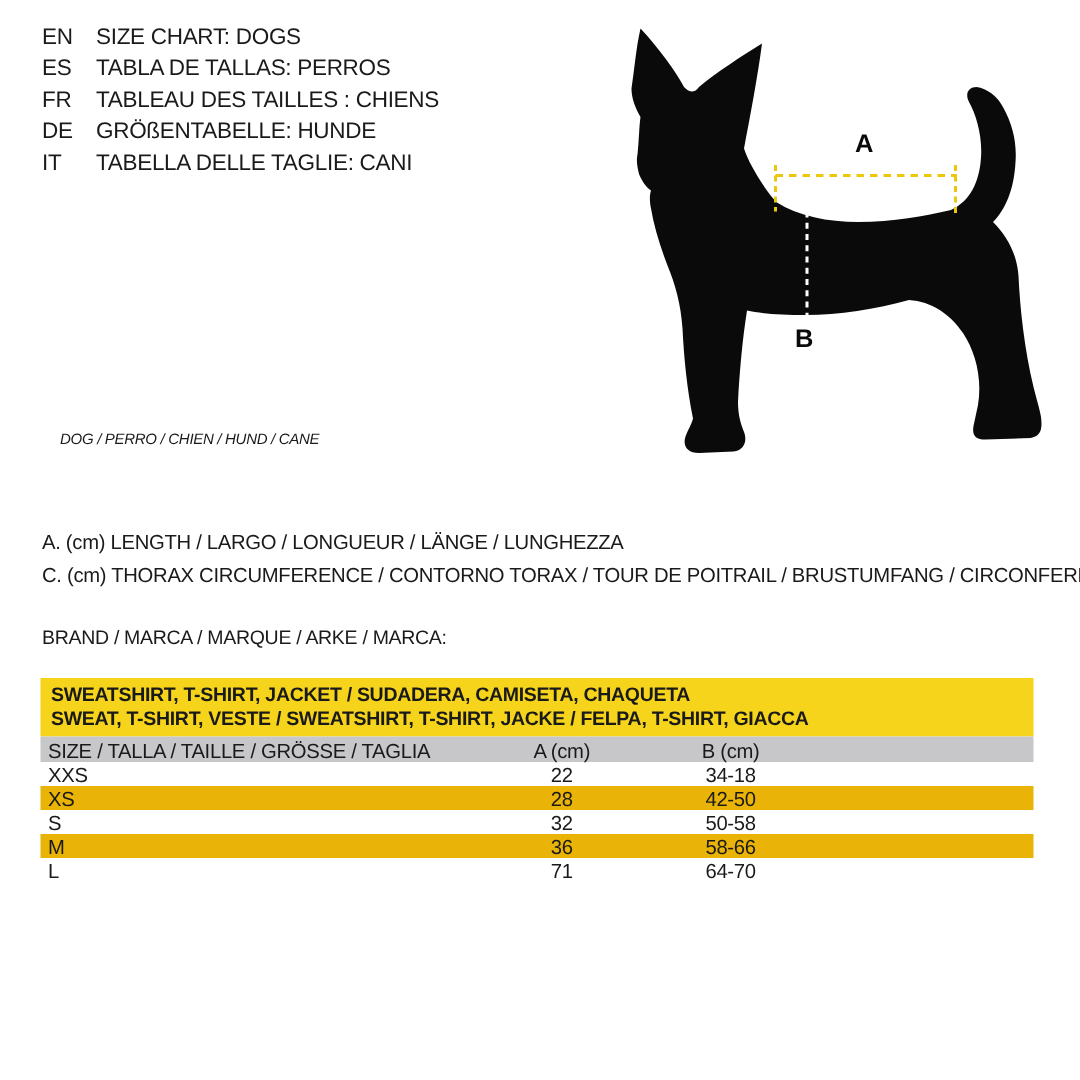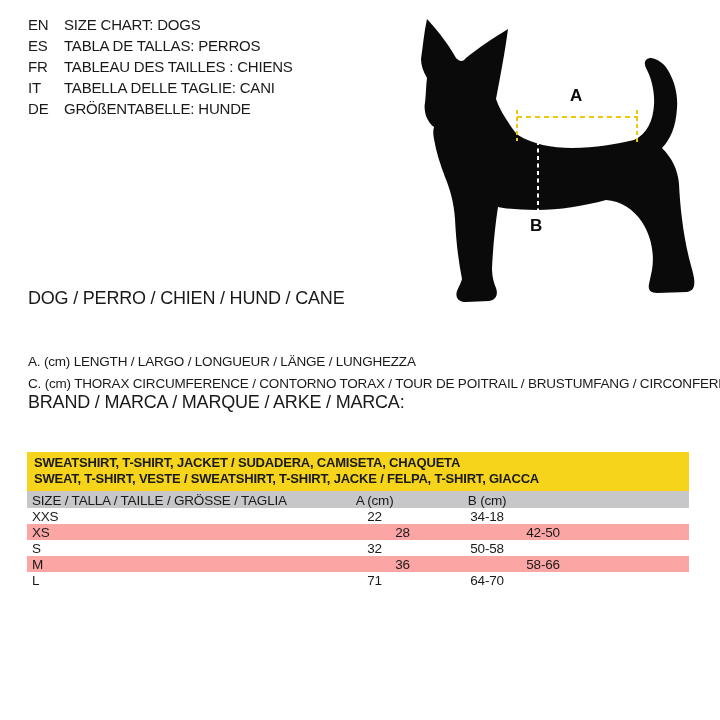--- a/index.html
+++ b/index.html
@@ -14,29 +14,29 @@
   .lang-list{position:absolute;left:28px;top:14px;}
   .lang-row{display:flex;line-height:21px;font-size:15px;}
   .lang-code{width:36px;flex:0 0 36px;}
   
   .dog-figure{position:absolute;left:400px;top:0;width:320px;height:320px;}
   .dog-figure svg{position:absolute;left:0;top:0;}
   .measure-letter{position:absolute;font-weight:bold;font-size:17px;color:#0a0a0a;}
   #label-a{left:170px;top:86px;}
   #label-b{left:130px;top:216px;}
   
-  .dog-label{position:absolute;left:28px;top:288px;font-size:18px;}
+  .dog-label{position:absolute;left:40px;top:288px;font-size:10px;font-style:italic;}
   .measure-lines{position:absolute;left:28px;top:351px;font-size:13.5px;line-height:22px;white-space:nowrap;}
-  .brand-line{position:absolute;left:28px;top:392px;font-size:18px;}
+  .brand-line{position:absolute;left:28px;top:417px;font-size:13px;}
   
   .size-table{position:absolute;left:27px;top:452px;width:662px;font-size:13.5px;}
   .banner{background:#F5D41B;padding:3px 0 4px 7px;font-weight:bold;font-size:13px;line-height:16px;}
   .t-header{display:flex;background:#C7C7C9;height:17px;align-items:flex-end;}
   .t-row{display:flex;height:16px;align-items:center;background:#fff;}
-  .t-row.alt{background:#fca5a5;gap:28px;}
+  .t-row.alt{background:#eab308;}
   .col-size{width:43%;padding-left:5px;box-sizing:border-box;}
   .col-a{width:19%;text-align:center;}
   .col-b{width:15%;text-align:center;}
   .col-fill{flex:1;}
 </style>
 </head>
 <body>
 
 <div id="page">
 
@@ -47,26 +47,26 @@
     </div>
     <div class="lang-row">
       <span class="lang-code">ES</span>
       <span class="lang-label">TABLA DE TALLAS: PERROS</span>
     </div>
     <div class="lang-row">
       <span class="lang-code">FR</span>
       <span class="lang-label">TABLEAU DES TAILLES : CHIENS</span>
     </div>
     <div class="lang-row">
+      <span class="lang-code">DE</span>
+      <span class="lang-label">GRÖßENTABELLE: HUNDE</span>
+    </div>
+    <div class="lang-row">
       <span class="lang-code">IT</span>
       <span class="lang-label">TABELLA DELLE TAGLIE: CANI</span>
-    </div>
-    <div class="lang-row">
-      <span class="lang-code">DE</span>
-      <span class="lang-label">GRÖßENTABELLE: HUNDE</span>
     </div>
   </div>
 
   <div class="dog-figure">
     <svg width="320" height="320" viewBox="0 0 320 320">
       <path fill="#0A0A0A" d="
         M 27,78
         C 23,71 21,65 21,59
         C 23,46 24,32 27,19
         C 40,33 50,47 56,58

